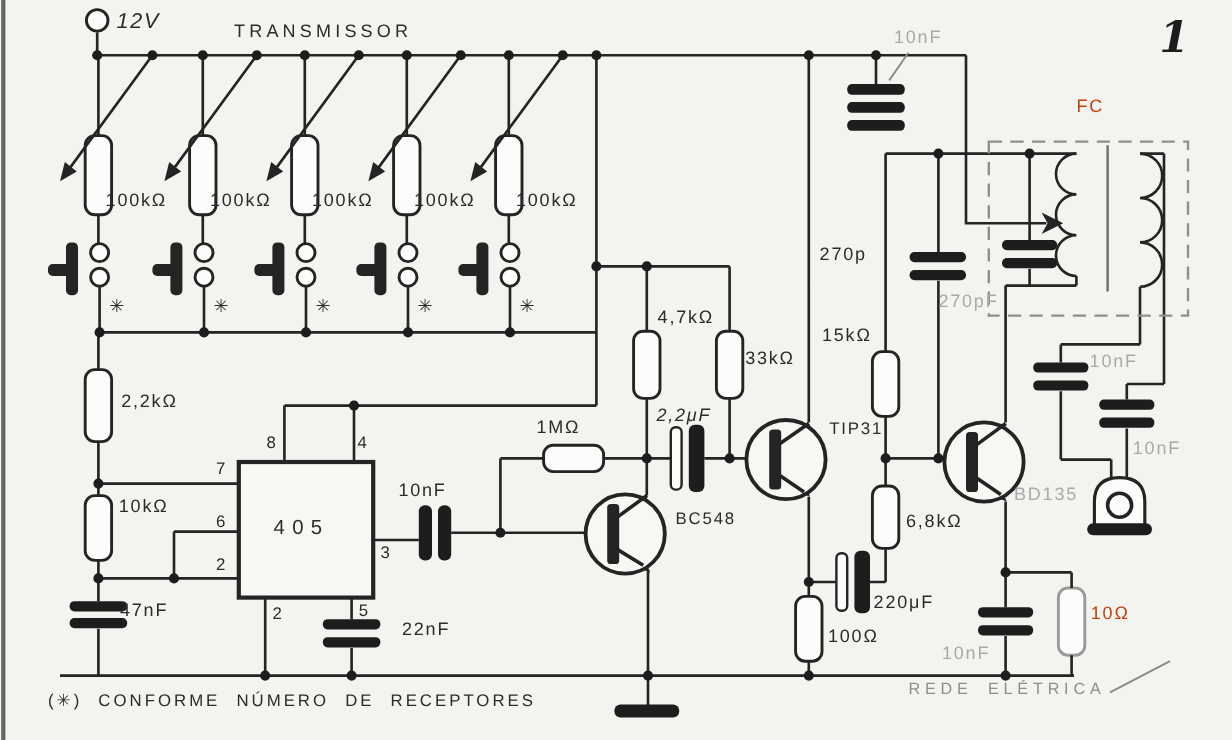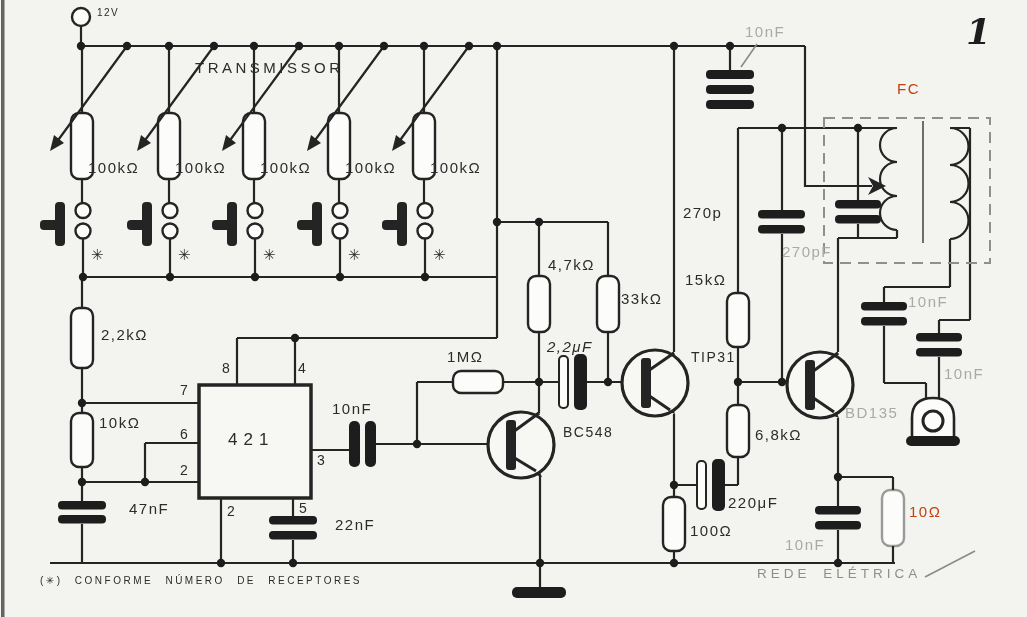--- a/index.html
+++ b/index.html
@@ -1,29 +1,29 @@
 <!DOCTYPE html>
 <html><head>
 <meta charset="utf-8">
 <style>
   html,body{margin:0;padding:0;background:#ffffff;}
   #page{position:relative;width:1027px;height:617px;background:#f3f3f0;overflow:hidden;
         font-family:"Liberation Sans",sans-serif;}
   svg{position:absolute;left:0;top:0;}
   .lbl{position:absolute;color:#2b2b2b;letter-spacing:1.5px;white-space:nowrap;
        font-family:"Liberation Sans",sans-serif;font-size:15px;}
-  .big{font-size:15px;letter-spacing:3.5px;margin-top:41px;}
+  .big{font-size:15px;letter-spacing:3.5px;}
   .fig{font-family:"DejaVu Serif",serif;font-size:36px;font-weight:bold;font-style:italic;
        letter-spacing:0;color:#1d1d1d;}
   .ic{font-size:17px;letter-spacing:6px;}
   .pin{font-size:14px;letter-spacing:0;}
   .f1{color:#a9a9a9;}   
   .f2{color:#c2410c;}   
   .mid{color:#8e8e8e;}  
-  .note{font-size:10px;letter-spacing:2.5px;word-spacing:7px;}
+  .note{font-size:14px;letter-spacing:2.5px;word-spacing:7px;}
   .ast{font-size:15px;letter-spacing:0;}
 </style>
 </head>
 <body>
 
 <div id="page">
 
 <svg width="1027" height="617" viewBox="0 0 1027 617">
 
   <rect x="1" y="0" width="3.5" height="617" fill="#4a4a4a" opacity="0.85"></rect>
@@ -245,40 +245,40 @@
         <circle cx="674" cy="563" r="4.2"></circle>
     <circle cx="738" cy="382" r="4.2"></circle>
         <circle cx="782" cy="382" r="4.2"></circle>
     <circle cx="782" cy="128" r="4.2"></circle>
         <circle cx="858" cy="128" r="4.2"></circle>
     <circle cx="838" cy="477" r="4.2"></circle>
         <circle cx="838" cy="563" r="4.2"></circle>
   </g>
 </svg>
 
-<div class="lbl" style="left:97px;top:7px;font-size:10px;">12V</div>
+<div class="lbl" style="left:97px;top:7px;font-size:18px;font-style:italic;">12V</div>
 <div class="lbl big" style="left:195px;top:18px;">TRANSMISSOR</div>
 <div class="lbl fig" style="left:966px;top:10px;">1</div>
 
 <div class="lbl" style="left:88px;top:159px;">100kΩ</div>
 <div class="lbl" style="left:175px;top:159px;">100kΩ</div>
 <div class="lbl" style="left:260px;top:159px;">100kΩ</div>
 <div class="lbl" style="left:345px;top:159px;">100kΩ</div>
 <div class="lbl" style="left:430px;top:159px;">100kΩ</div>
 
 <div class="lbl ast" style="left:91px;top:246px;">✳</div>
 <div class="lbl ast" style="left:178px;top:246px;">✳</div>
 <div class="lbl ast" style="left:263px;top:246px;">✳</div>
 <div class="lbl ast" style="left:348px;top:246px;">✳</div>
 <div class="lbl ast" style="left:433px;top:246px;">✳</div>
 
 <div class="lbl" style="left:101px;top:326px;">2,2kΩ</div>
 <div class="lbl" style="left:99px;top:414px;">10kΩ</div>
-<div class="lbl" style="left:129px;top:500px;">47nF</div>
-<div class="lbl ic" style="left:228px;top:430px;">421</div>
+<div class="lbl" style="left:100px;top:500px;">47nF</div>
+<div class="lbl ic" style="left:228px;top:430px;">405</div>
 
 <div class="lbl pin" style="left:222px;top:360px;">8</div>
 <div class="lbl pin" style="left:298px;top:360px;">4</div>
 <div class="lbl pin" style="left:180px;top:382px;">7</div>
 <div class="lbl pin" style="left:180px;top:426px;">6</div>
 <div class="lbl pin" style="left:180px;top:462px;">2</div>
 <div class="lbl pin" style="left:317px;top:452px;">3</div>
 <div class="lbl pin" style="left:227px;top:503px;">2</div>
 <div class="lbl pin" style="left:299px;top:500px;">5</div>
 <div class="lbl" style="left:323px;top:516px;margin-left:12px;">22nF</div>

